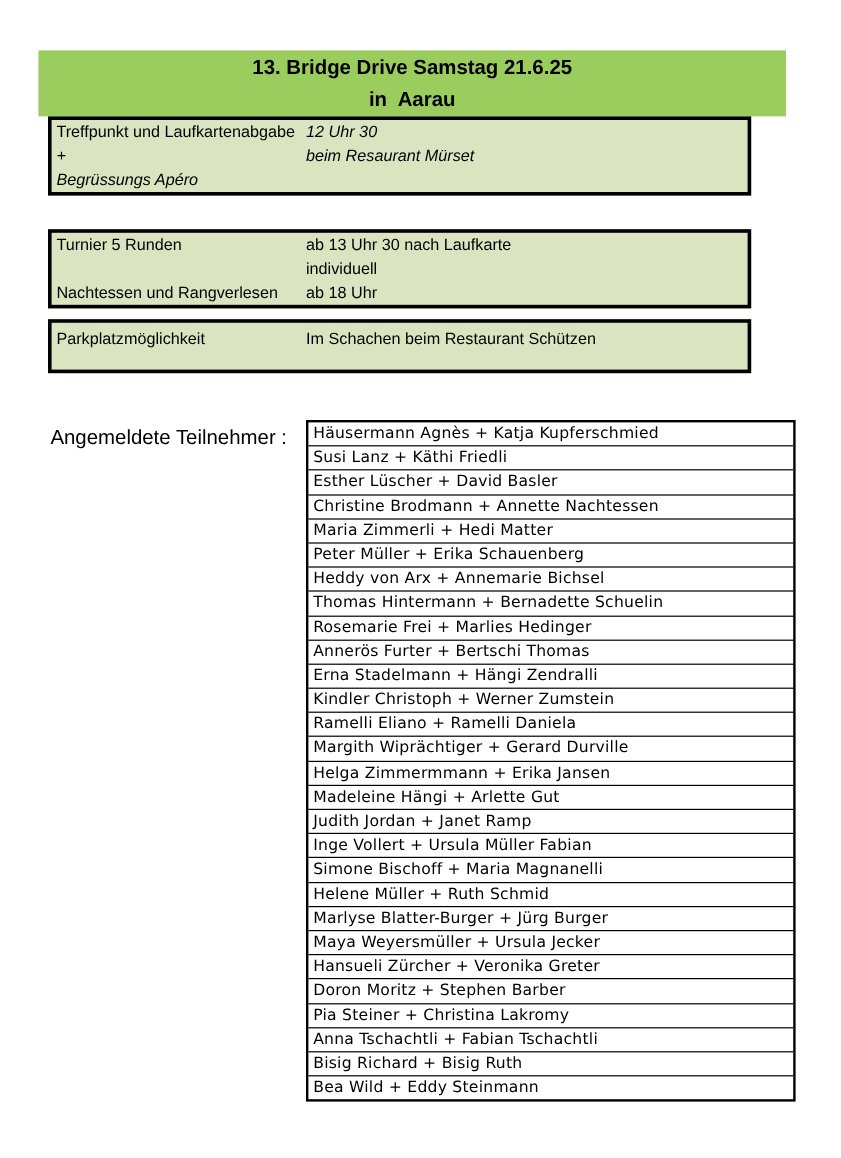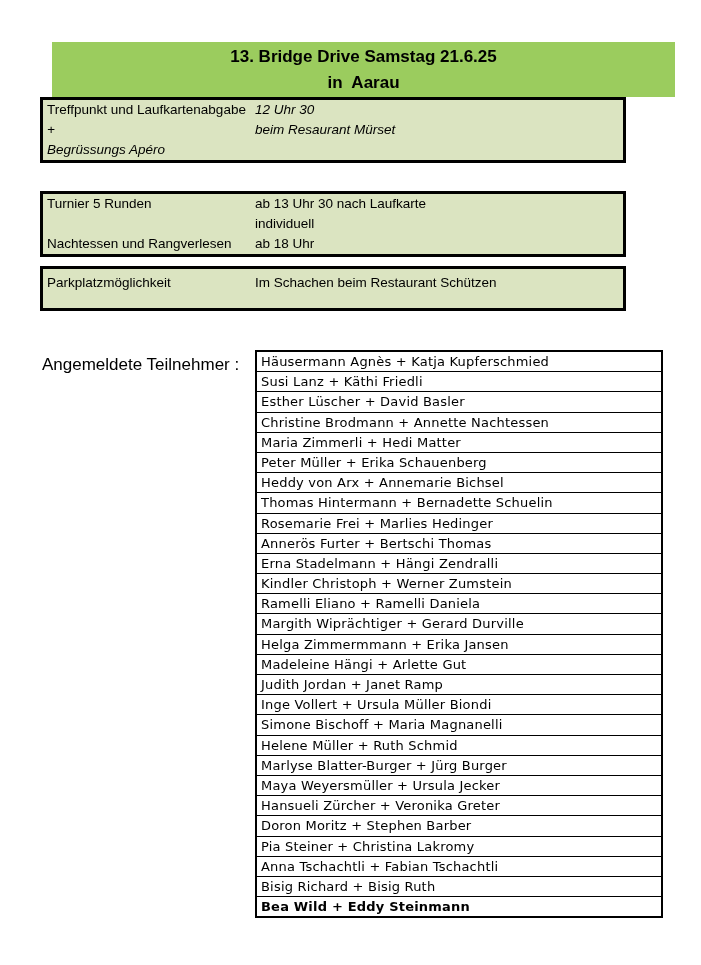--- a/index.html
+++ b/index.html
@@ -11,21 +11,21 @@
   body{
     width:701px;height:965px;
     background:#ffffff;
     position:relative;
     font-family:"Liberation Sans",sans-serif;
     color:var(--ink);
     overflow:hidden;
   }
   
   .banner{
-    position:absolute;left:52px;top:42px;width:623px;height:55px;
+    position:absolute;left:32px;top:42px;width:623px;height:55px;
     background:var(--header-green);
     display:flex;flex-direction:column;justify-content:center;align-items:center;
   }
   .banner .t1,.banner .t2{
     font-weight:bold;font-size:17px;line-height:26px;white-space:pre;
   }
   
   .infobox{
     position:absolute;left:40px;width:586px;
     background:var(--box-green);
@@ -52,21 +52,21 @@
     background:#ffffff;
     font-family:"DejaVu Sans",sans-serif;
     font-size:13px;letter-spacing:0.2px;
   }
   .prow{
     height:19.2px;line-height:19.2px;
     border-bottom:1.5px solid var(--ink);
     padding-left:4px;
     white-space:nowrap;overflow:hidden;
   }
-  .prow:last-child{border-bottom:none;font-weight:bold;}
+  .prow:last-child{border-bottom:none;}
 </style>
 </head>
 <body>
 
 <div class="banner">
   <div class="t1">13. Bridge Drive Samstag 21.6.25</div>
   <div class="t2">in  Aarau</div>
 </div>
 
 <div class="infobox" id="meeting-box">
@@ -117,21 +117,21 @@
     <div class="prow">Thomas Hintermann + Bernadette Schuelin</div>
     <div class="prow">Rosemarie Frei + Marlies Hedinger</div>
     <div class="prow">Annerös Furter + Bertschi Thomas</div>
     <div class="prow">Erna Stadelmann + Hängi Zendralli</div>
     <div class="prow">Kindler Christoph + Werner Zumstein</div>
     <div class="prow">Ramelli Eliano + Ramelli Daniela</div>
     <div class="prow">Margith Wiprächtiger + Gerard Durville</div>
     <div class="prow">Helga Zimmermmann + Erika Jansen</div>
     <div class="prow">Madeleine Hängi + Arlette Gut</div>
     <div class="prow">Judith Jordan + Janet Ramp</div>
-    <div class="prow">Inge Vollert + Ursula Müller Biondi</div>
+    <div class="prow">Inge Vollert + Ursula Müller Fabian</div>
     <div class="prow">Simone Bischoff + Maria Magnanelli</div>
     <div class="prow">Helene Müller + Ruth Schmid</div>
     <div class="prow">Marlyse Blatter-Burger + Jürg Burger</div>
     <div class="prow">Maya Weyersmüller + Ursula Jecker</div>
     <div class="prow">Hansueli Zürcher + Veronika Greter</div>
     <div class="prow">Doron Moritz + Stephen Barber</div>
     <div class="prow">Pia Steiner + Christina Lakromy</div>
     <div class="prow">Anna Tschachtli + Fabian Tschachtli</div>
     <div class="prow">Bisig Richard + Bisig Ruth</div>
     <div class="prow">Bea Wild + Eddy Steinmann</div>

